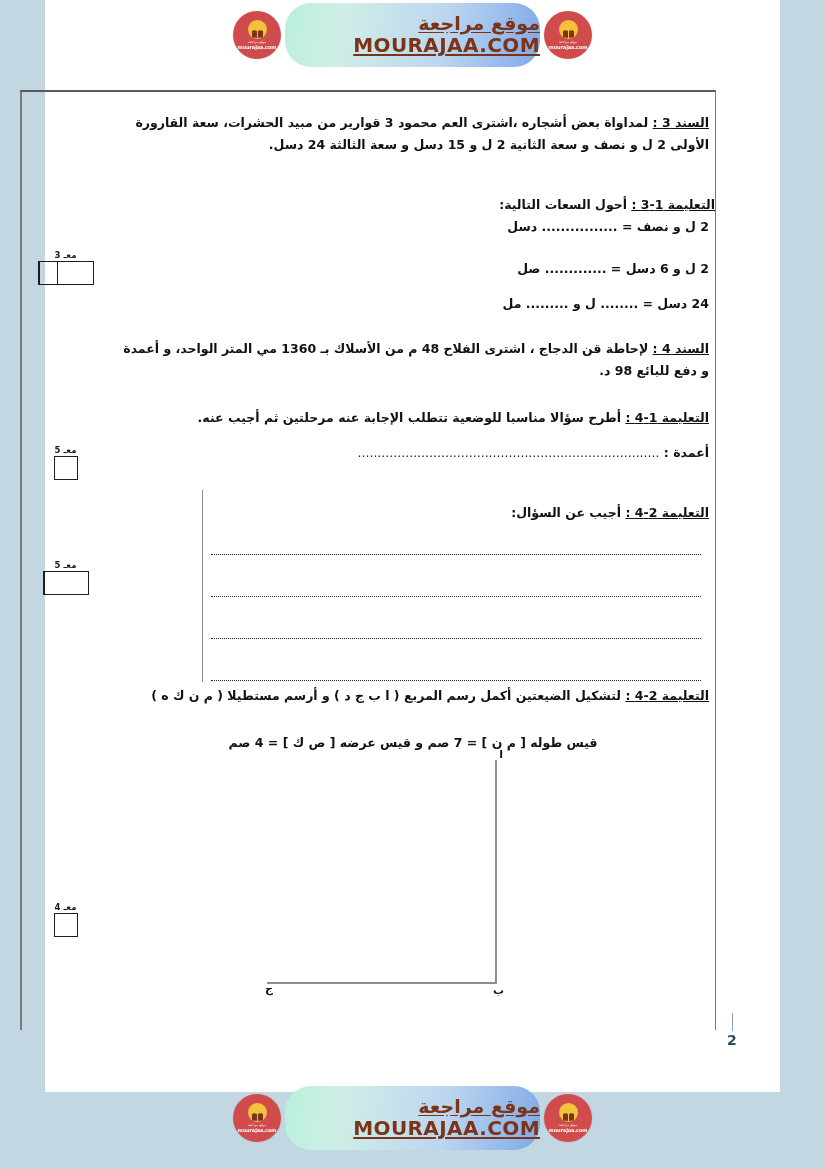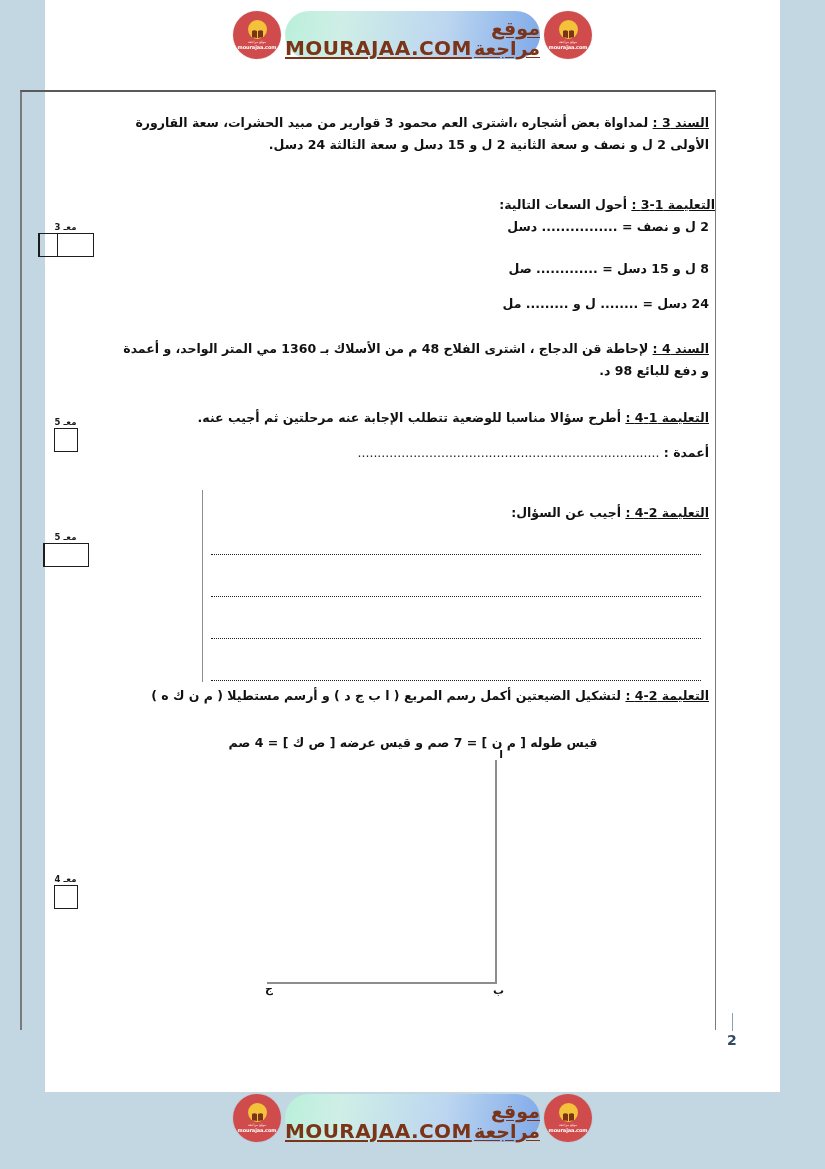--- a/index.html
+++ b/index.html
@@ -21,24 +21,24 @@
   .banner{
     position:absolute;left:0;width:825px;height:70px;
     display:flex;align-items:center;justify-content:center;
     z-index:40;
   }
   .banner.top{top:0;}
   .banner.bottom{top:1083px;}
 
   .banner-pill{
     position:relative;
-    width:255px;height:48px;
+    width:255px;height:64px;
     border-radius:26px;
     background:linear-gradient(100deg,#b9f0da 0%,#cfeee6 22%,#bcd6f0 62%,#7fa9e8 100%);
-    display:flex;flex-direction:row;align-items:flex-end;justify-content:center;
+    display:flex;flex-direction:column;align-items:flex-start;justify-content:center;
     line-height:1.05;
   }
   .banner-ar{
     font-family:"DejaVu Sans","Liberation Sans",sans-serif;
     font-size:19px;font-weight:700;color:#7b3418;
     text-decoration:underline;
     text-underline-offset:2px;
     direction:rtl;
   }
   .banner-en{
@@ -88,21 +88,21 @@
     position:absolute;top:0;left:0;width:88px;height:100%;
     border-left:1px solid #7a7a7a;
     box-sizing:border-box;
   }
   .body-col{
     position:absolute;top:0;left:88px;right:0;height:100%;
   }
 
   
   .score-box{
-    position:absolute;left:50%;transform:translateX(-50%);
+    position:absolute;left:50%;transform:translateX(-50%);margin-top:28px;
   }
   .score-label{
     font-family:"DejaVu Sans","Liberation Sans",sans-serif;
     font-size:8.5px;font-weight:700;color:#1a1a1a;
     text-align:center;direction:rtl;margin-bottom:1px;
     white-space:nowrap;
   }
   .score-cells{display:flex;border:1px solid #1d1d1d;}
   .score-cells .cell{
     border-left:1px solid #1d1d1d;
@@ -246,21 +246,21 @@
 
     <div class="blk" style="top:102px;right:0;width:520px;">
       <span class="u">التعليمة 1-3 :</span>
       <span>أحول السعات التالية:</span>
     </div>
 
     <div class="blk" style="top:124px;right:6px;width:482px;">
       <span>2 ل و نصف = ................ دسل</span>
     </div>
     <div class="blk" style="top:166px;right:6px;width:482px;">
-      <span>8 ل و 15 دسل = ............. صل</span>
+      <span>2 ل و 6 دسل = ............. صل</span>
     </div>
     <div class="blk" style="top:201px;right:6px;width:482px;">
       <span>24 دسل = ........ ل و ......... مل</span>
     </div>
 
     <div class="blk" style="top:246px;right:6px;width:588px;">
       <span class="u">السند 4 :</span>
       <span>لإحاطة قن الدجاج ، اشترى الفلاح 48 م من الأسلاك بـ 1360 مي المتر الواحد، و أعمدة و دفع للبائع 98 د.</span>
     </div>
 

